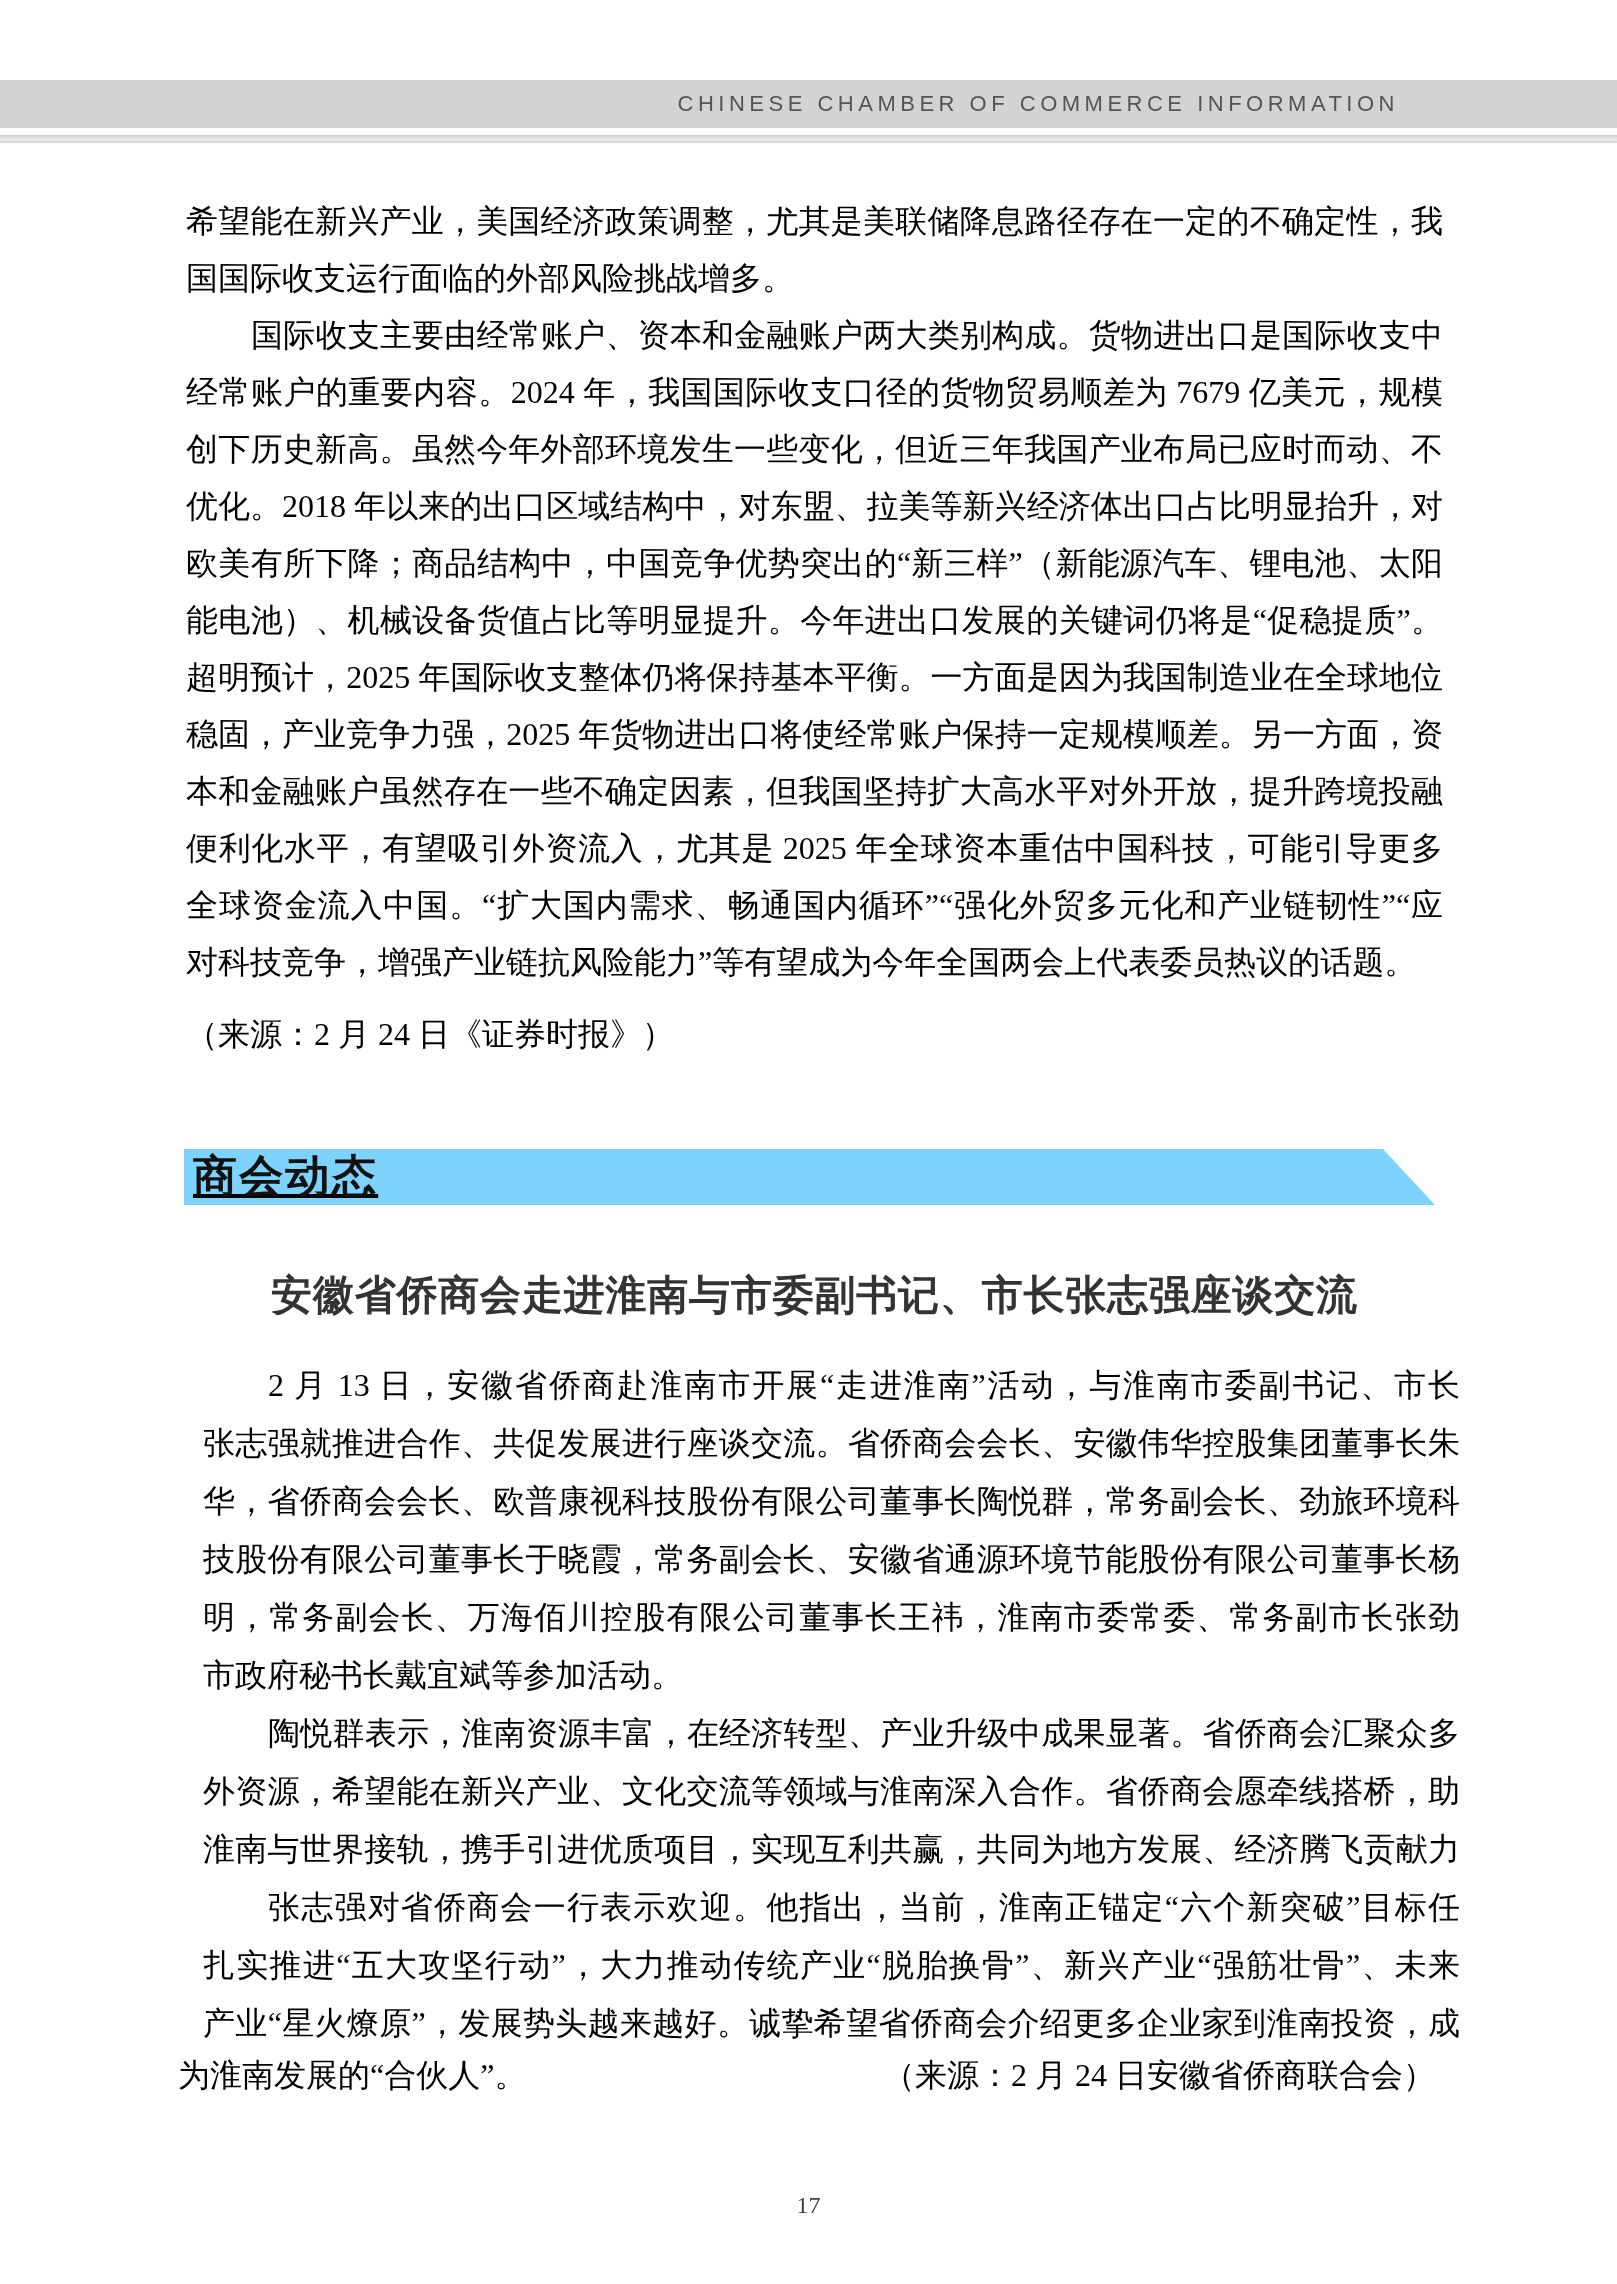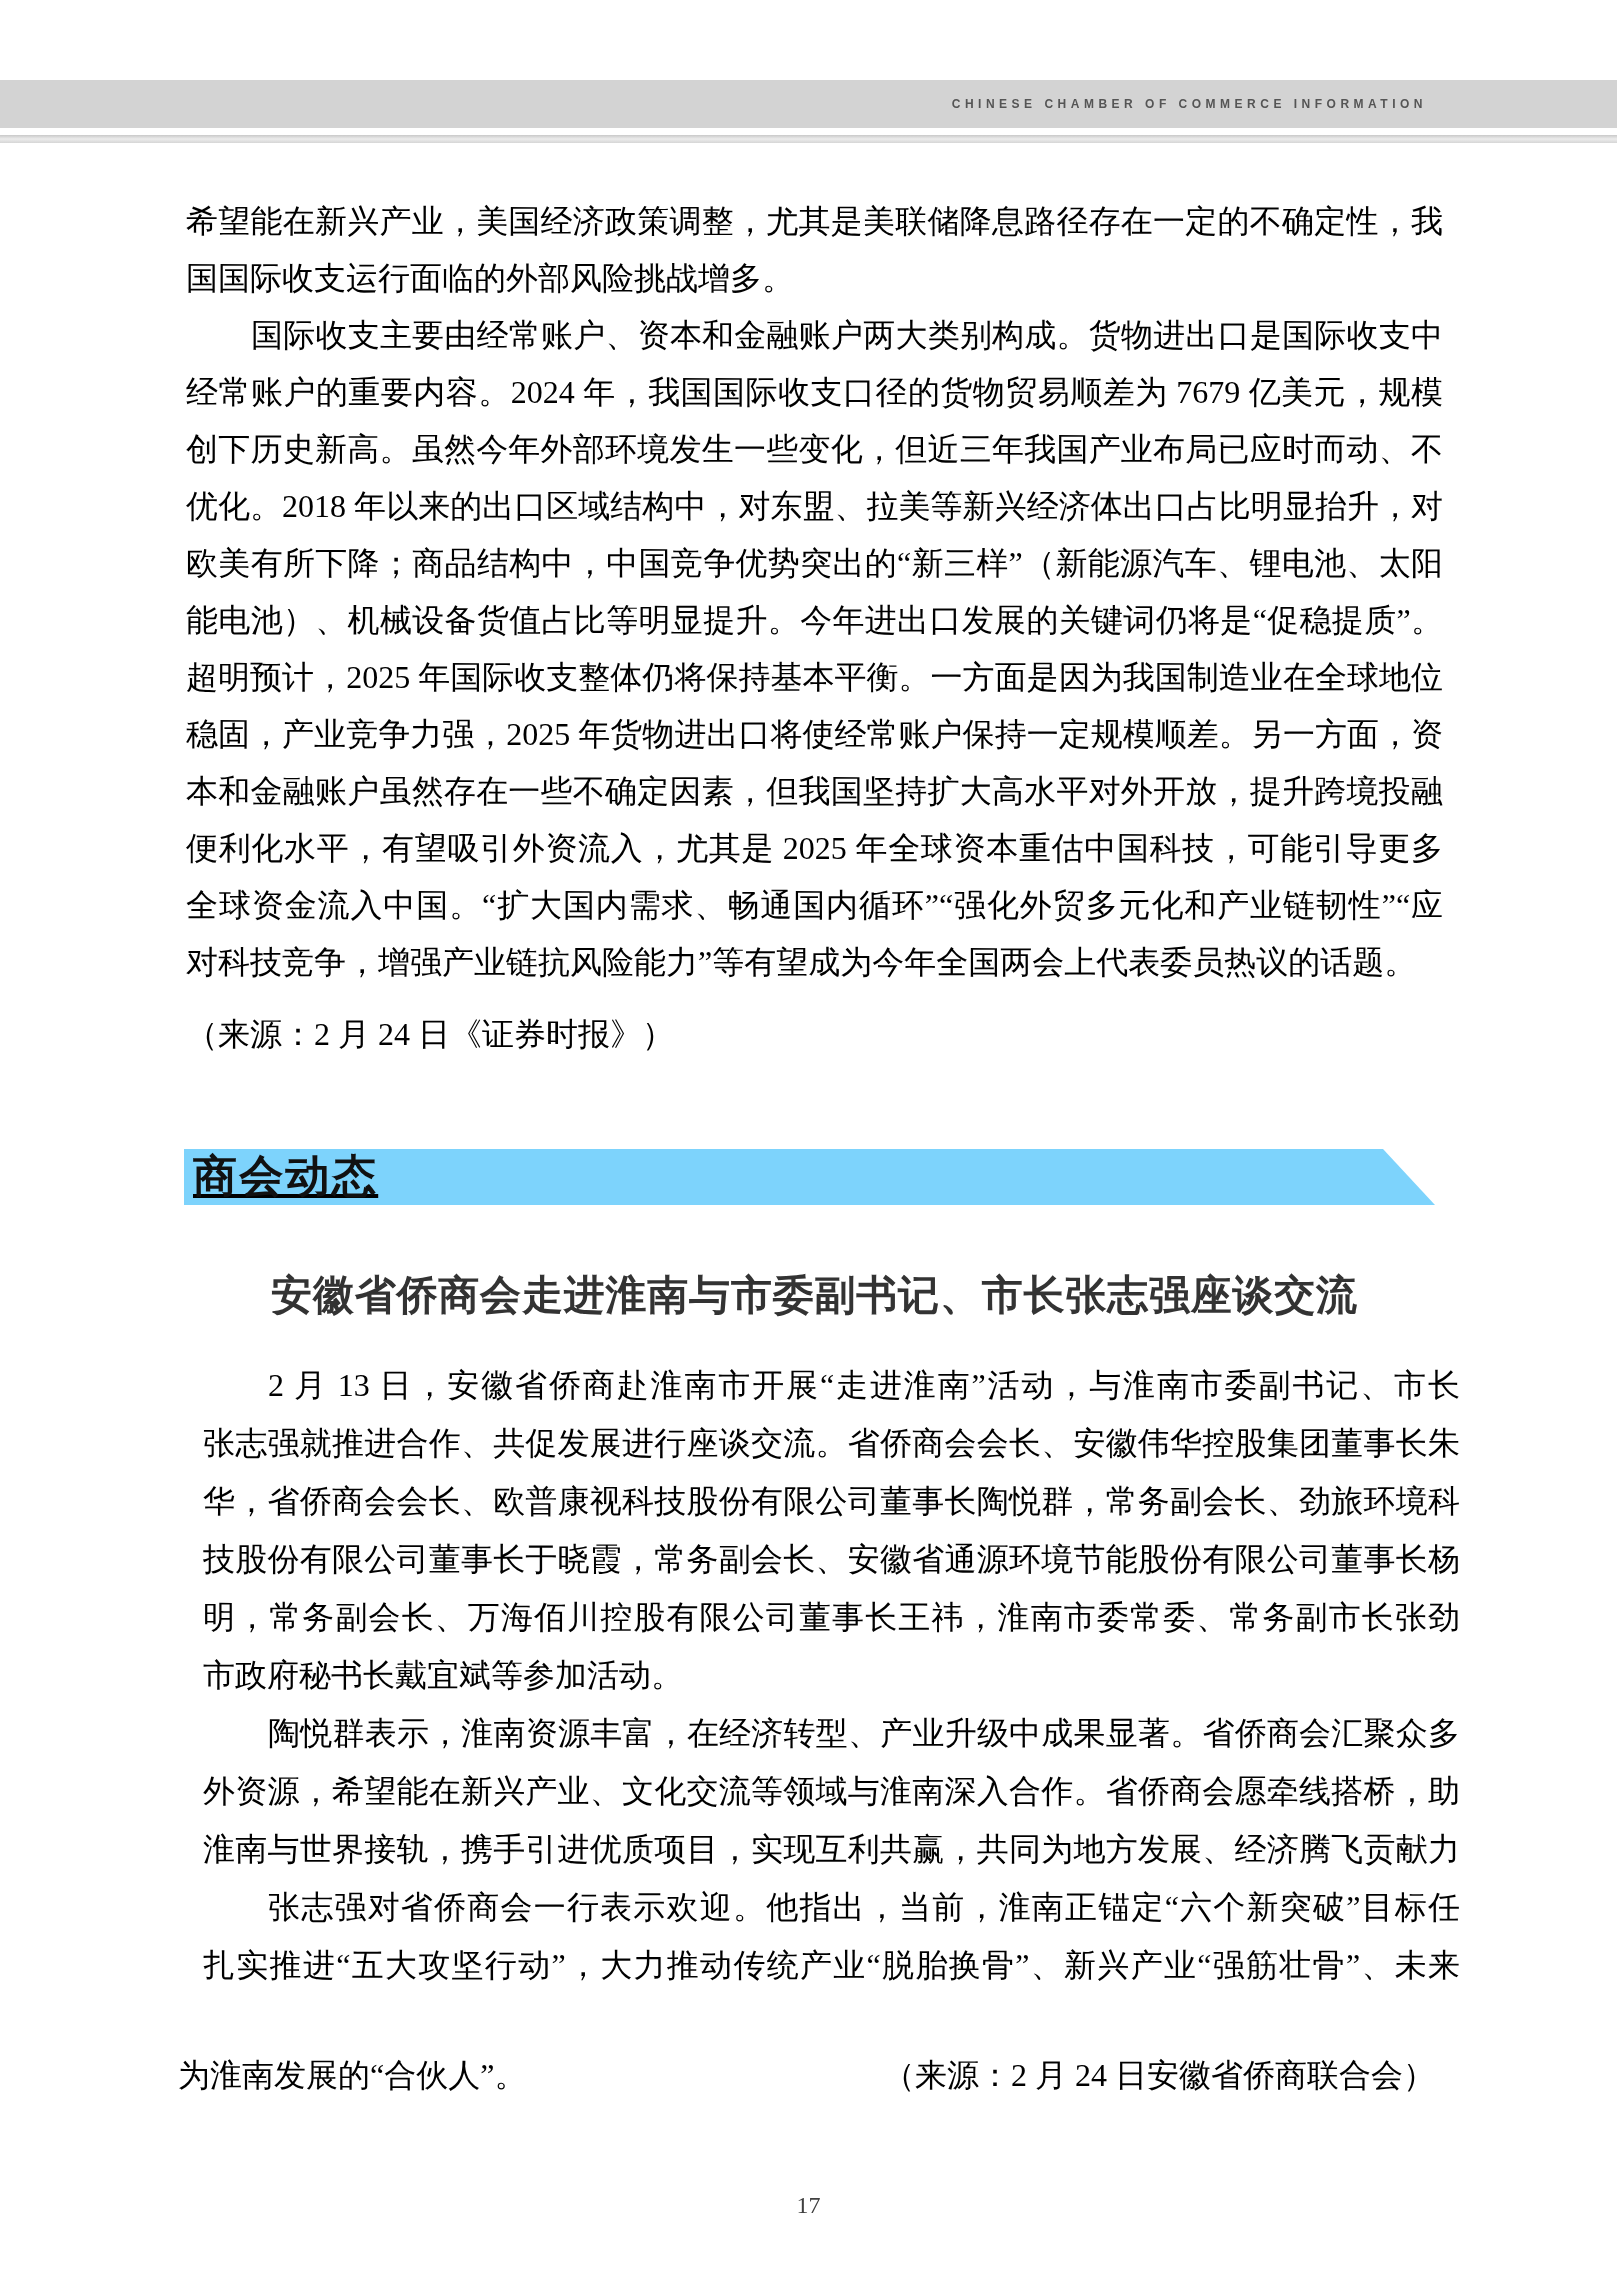--- a/index.html
+++ b/index.html
@@ -11,23 +11,23 @@
     overflow:hidden;
     font-family:"Liberation Serif","DejaVu Serif",serif;
     color:#000;
   }
   
   .topbar{
     position:absolute;top:80px;left:0;width:1617px;height:48px;
     background:#d3d3d3;
   }
   .topbar-text{
-    position:absolute;top:0;right:190px;height:48px;line-height:48px;
+    position:absolute;top:0;right:218px;height:48px;line-height:48px;
     font-family:"Liberation Sans","DejaVu Sans",sans-serif;
-    font-size:12px;font-weight:700;letter-spacing:4.5px;color:#555555;
+    font-size:22px;font-weight:400;letter-spacing:4.5px;color:#555555;
     white-space:nowrap;
   }
   .topbar-rule{
     position:absolute;top:135px;left:0;width:1617px;height:7.5px;
     background:linear-gradient(180deg,#c9c9c9 0%,#ececec 50%,#d6d6d6 100%);
   }
   
   .article{
     position:absolute;left:186px;width:1257px;
     font-size:32px;
@@ -116,20 +116,21 @@
       <div class="line j">张志强就推进合作、共促发展进行座谈交流。省侨商会会长、安徽伟华控股集团董事长朱</div>
       <div class="line j">华，省侨商会会长、欧普康视科技股份有限公司董事长陶悦群，常务副会长、劲旅环境科</div>
       <div class="line j">技股份有限公司董事长于晓霞，常务副会长、安徽省通源环境节能股份有限公司董事长杨</div>
       <div class="line j">明，常务副会长、万海佰川控股有限公司董事长王祎，淮南市委常委、常务副市长张劲松，</div>
       <div class="line">市政府秘书长戴宜斌等参加活动。</div>
       <div class="line j ind">陶悦群表示，淮南资源丰富，在经济转型、产业升级中成果显著。省侨商会汇聚众多海</div>
       <div class="line j">外资源，希望能在新兴产业、文化交流等领域与淮南深入合作。省侨商会愿牵线搭桥，助力</div>
       <div class="line j">淮南与世界接轨，携手引进优质项目，实现互利共赢，共同为地方发展、经济腾飞贡献力量 。</div>
       <div class="line j ind">张志强对省侨商会一行表示欢迎。他指出，当前，淮南正锚定“六个新突破”目标任务，</div>
       <div class="line j">扎实推进“五大攻坚行动”，大力推动传统产业“脱胎换骨”、新兴产业“强筋壮骨”、未来</div>
+      <div class="line j">产业“星火燎原”，发展势头越来越好。诚挚希望省侨商会介绍更多企业家到淮南投资，成</div>
     </div>
 
   <div class="final-line">
     <span>为淮南发展的“合伙人”。</span>
     <span>（来源：2 月 24 日安徽省侨商联合会）</span>
   </div>
 
   <div class="page-number">17</div>
 
 </div>

